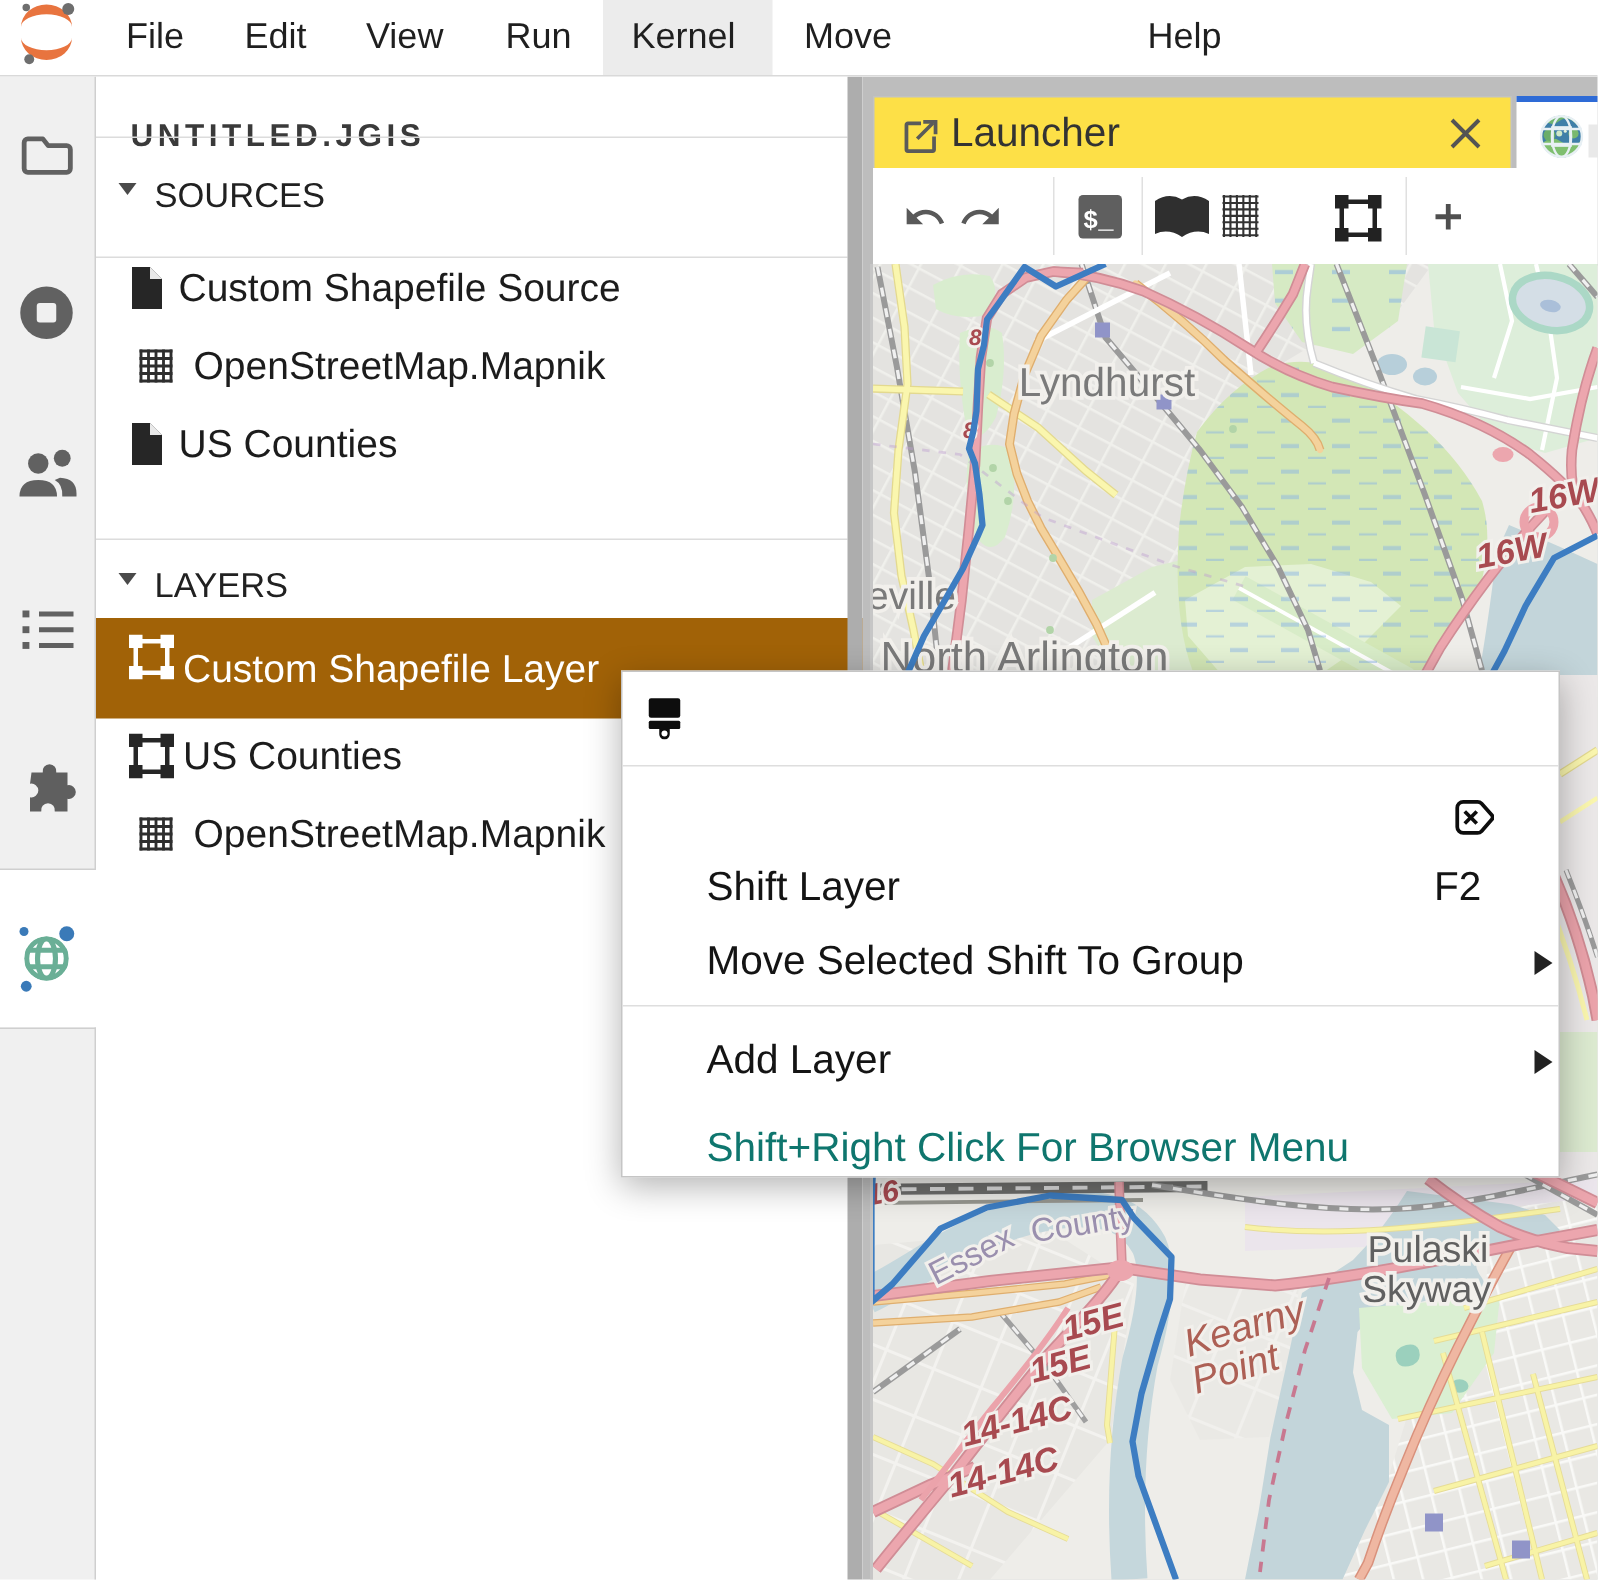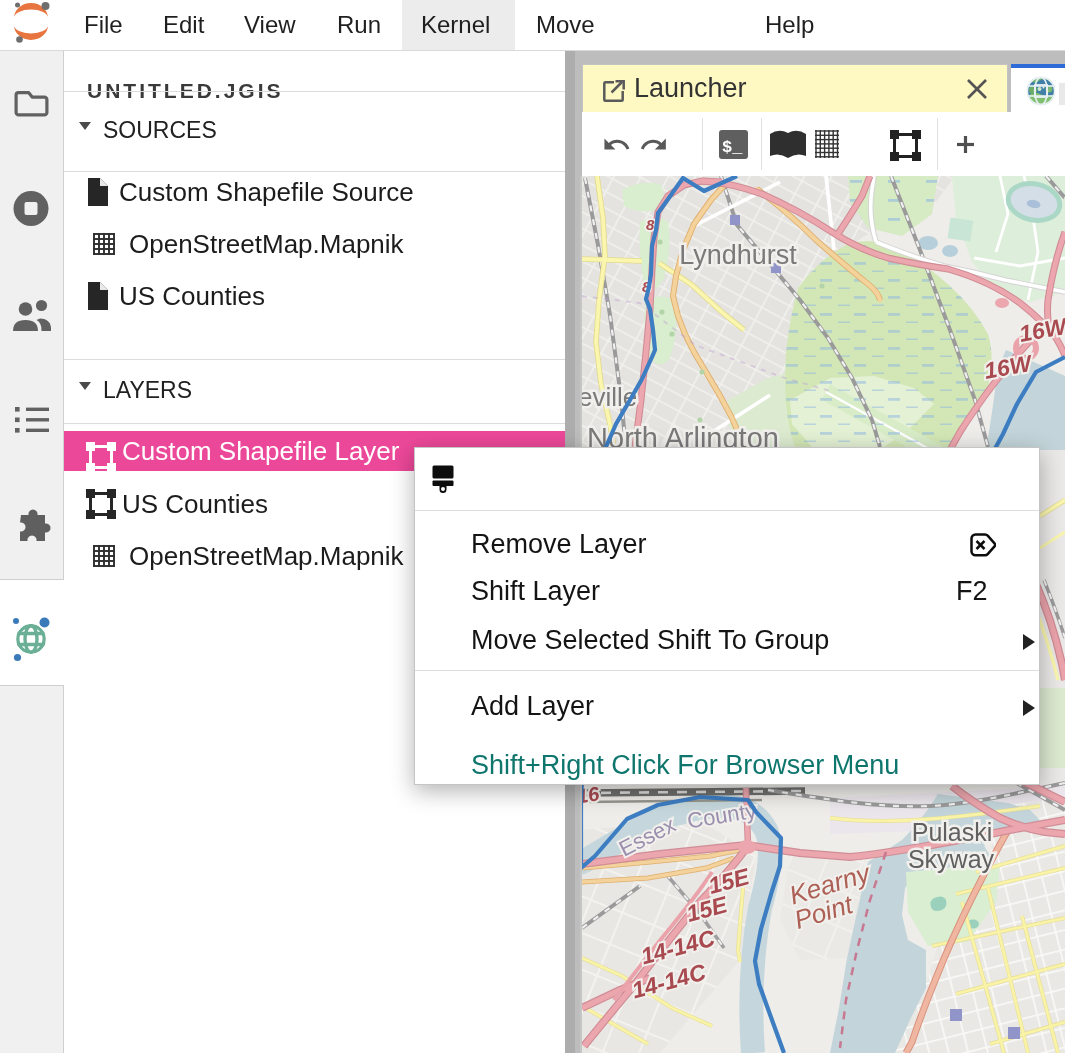--- a/index.html
+++ b/index.html
@@ -28,21 +28,21 @@
   .caret { position:absolute; left:15px; width:0; height:0;
     border-left:6px solid transparent; border-right:6px solid transparent;
     border-top:8px solid #4a4a4a; }
   .prow { position:absolute; left:0; width:466px; height:52px; font-size:26px;
     color:#1c1c1c; }
   .prow .txt { position:absolute; top:50%; transform:translateY(-50%); }
   
   #dock { position:absolute; left:575px; top:51px; width:490px; height:1002px;
     background:#bdbdbd; z-index:10; }
   #launchertab { position:absolute; left:7px; top:13px; width:426px; height:48px;
-    background:#fef9c3; border:1px solid #c2c2c2; border-bottom:none; }
+    background:#fde047; border:1px solid #c2c2c2; border-bottom:none; }
   #activetab { position:absolute; left:436px; top:13px; width:54px; height:48px;
     background:#fff; border-top:4px solid #2e6bd6; }
   #toolbar { position:absolute; left:7px; top:61px; width:483px; height:64px;
     background:#fff; }
   .tsep { position:absolute; top:6px; height:52px; width:0;
     border-left:1px solid #e0e0e0; }
   
   #ctxmenu { position:absolute; left:414px; top:447px; width:626px; height:338px;
     background:#fff; border:1px solid #c5c5c5;
     box-shadow:0 6px 22px rgba(0,0,0,0.30); z-index:50; font-size:27px; color:#141414; }
@@ -156,21 +156,21 @@
       <path d="M13,1 l8,8 h-8 Z" fill="#ffffff" opacity="0.9"></path>
     </svg>
     <span class="txt" style="left:55px">US Counties</span>
   </div>
 
   <div class="hrule" style="top:308px"></div>
   <div class="caret" style="top:331px"></div>
   <div class="sechead" style="top:326px">LAYERS</div>
   <div class="hrule" style="top:372px"></div>
 
-  <div class="prow" style="top:380px;height:40px;background:#ec4899;color:#fff;width:511px">
+  <div class="prow" style="top:361px;height:67px;background:#a16207;color:#fff;width:511px">
     <svg class="abs" style="left:22px;top:11px" width="30" height="30" viewBox="0 0 30 30">
       <g stroke="#fff" stroke-width="3">
         <line x1="8" y1="4.5" x2="22" y2="4.5"></line>
           <line x1="8" y1="25.5" x2="22" y2="25.5"></line>
         <line x1="4.5" y1="8" x2="4.5" y2="22"></line>
           <line x1="25.5" y1="8" x2="25.5" y2="22"></line>
       </g>
       <g fill="#fff">
         <rect x="0" y="0" width="9" height="9"></rect>
           <rect x="21" y="0" width="9" height="9"></rect>
@@ -589,21 +589,20 @@
 </svg>
 
 <div id="ctxmenu">
   <svg class="abs" style="left:17px;top:17px" width="22" height="28" viewBox="0 0 22 28">
     <rect x="0.5" y="0.5" width="21" height="13" rx="1.5" fill="#0d0d0d"></rect>
     <rect x="0.5" y="15.5" width="21" height="5.5" rx="1" fill="#0d0d0d"></rect>
     <path d="M7.5,21 h7 v3.5 a3.5,3.5 0 0 1 -7,0 Z" fill="#0d0d0d"></path>
     <circle cx="11" cy="24" r="2" fill="#ffffff"></circle>
   </svg>
   <div class="csep" style="top:62px"></div>
-  <div class="citem" style="top:81px">Remove Layer</div>
   <svg class="abs" style="left:555px;top:85px" width="26" height="24" viewBox="0 0 26 24">
     <path d="M1.5,5.5 a4,4 0 0 1 4,-4 h9.5 q1.6,0 2.7,1.2 l6.8,7.7 q1.3,1.5 0,3 l-6.8,7.7 q-1.1,1.2 -2.7,1.2 h-9.5 a4,4 0 0 1 -4,-4 Z" fill="none" stroke="#0d0d0d" stroke-width="2.5"></path>
     <line x1="6.5" y1="8" x2="14.5" y2="16" stroke="#0d0d0d" stroke-width="2.5"></line>
     <line x1="14.5" y1="8" x2="6.5" y2="16" stroke="#0d0d0d" stroke-width="2.5"></line>
   </svg>
   <div class="citem" style="top:128px">Shift Layer</div>
   <div style="position:absolute;left:541px;top:128px;font-size:27px;">F2</div>
   <div class="citem" style="top:177px">Move Selected Shift To Group</div>
   <div class="carrow" style="left:608px;top:186px"></div>
   <div class="csep" style="top:222px"></div>

